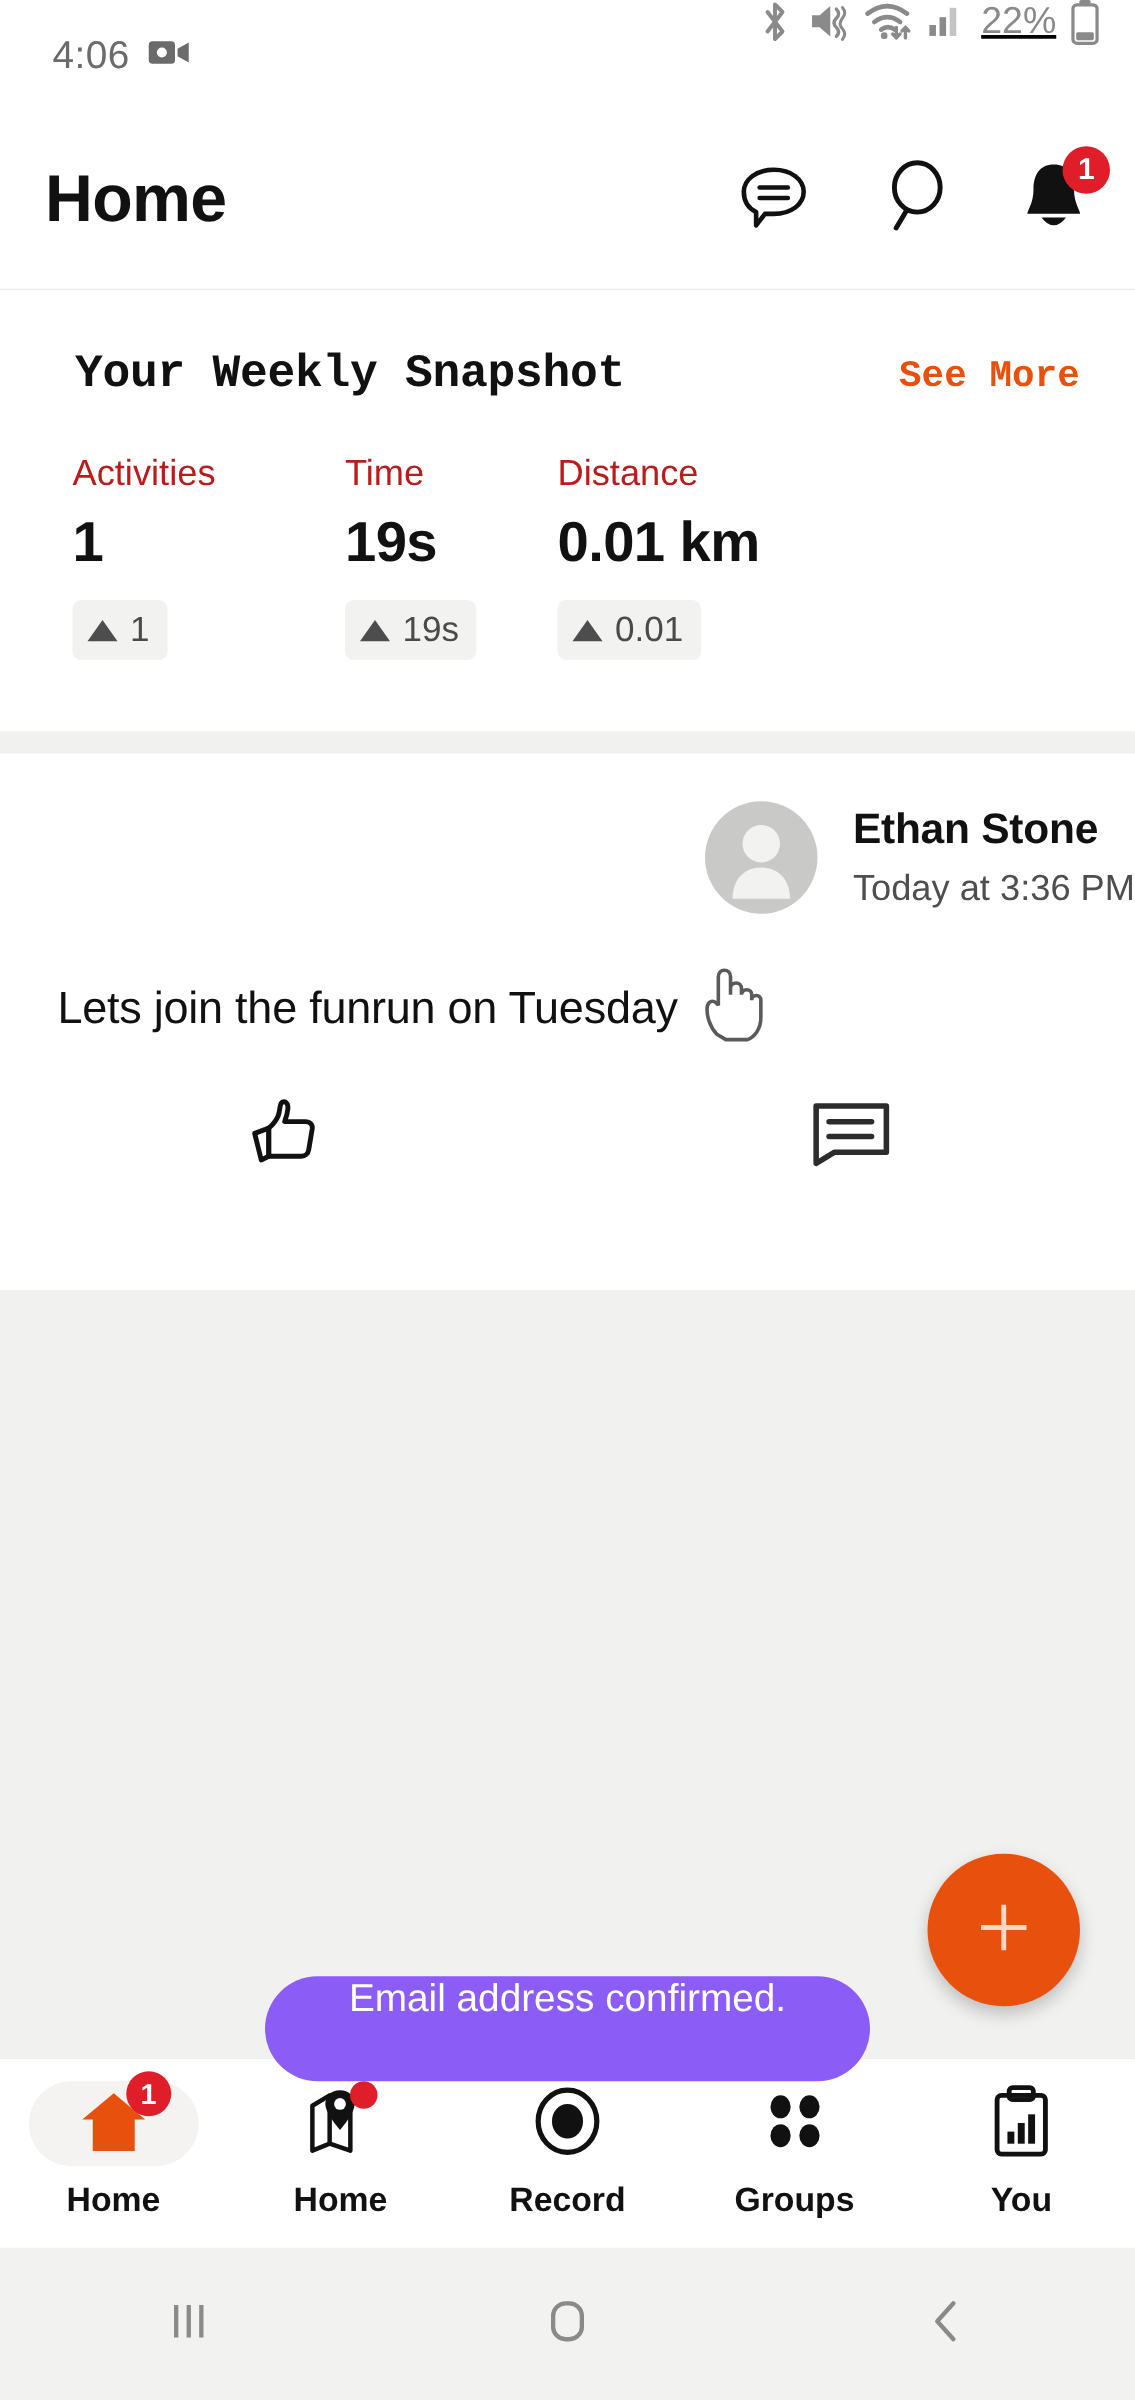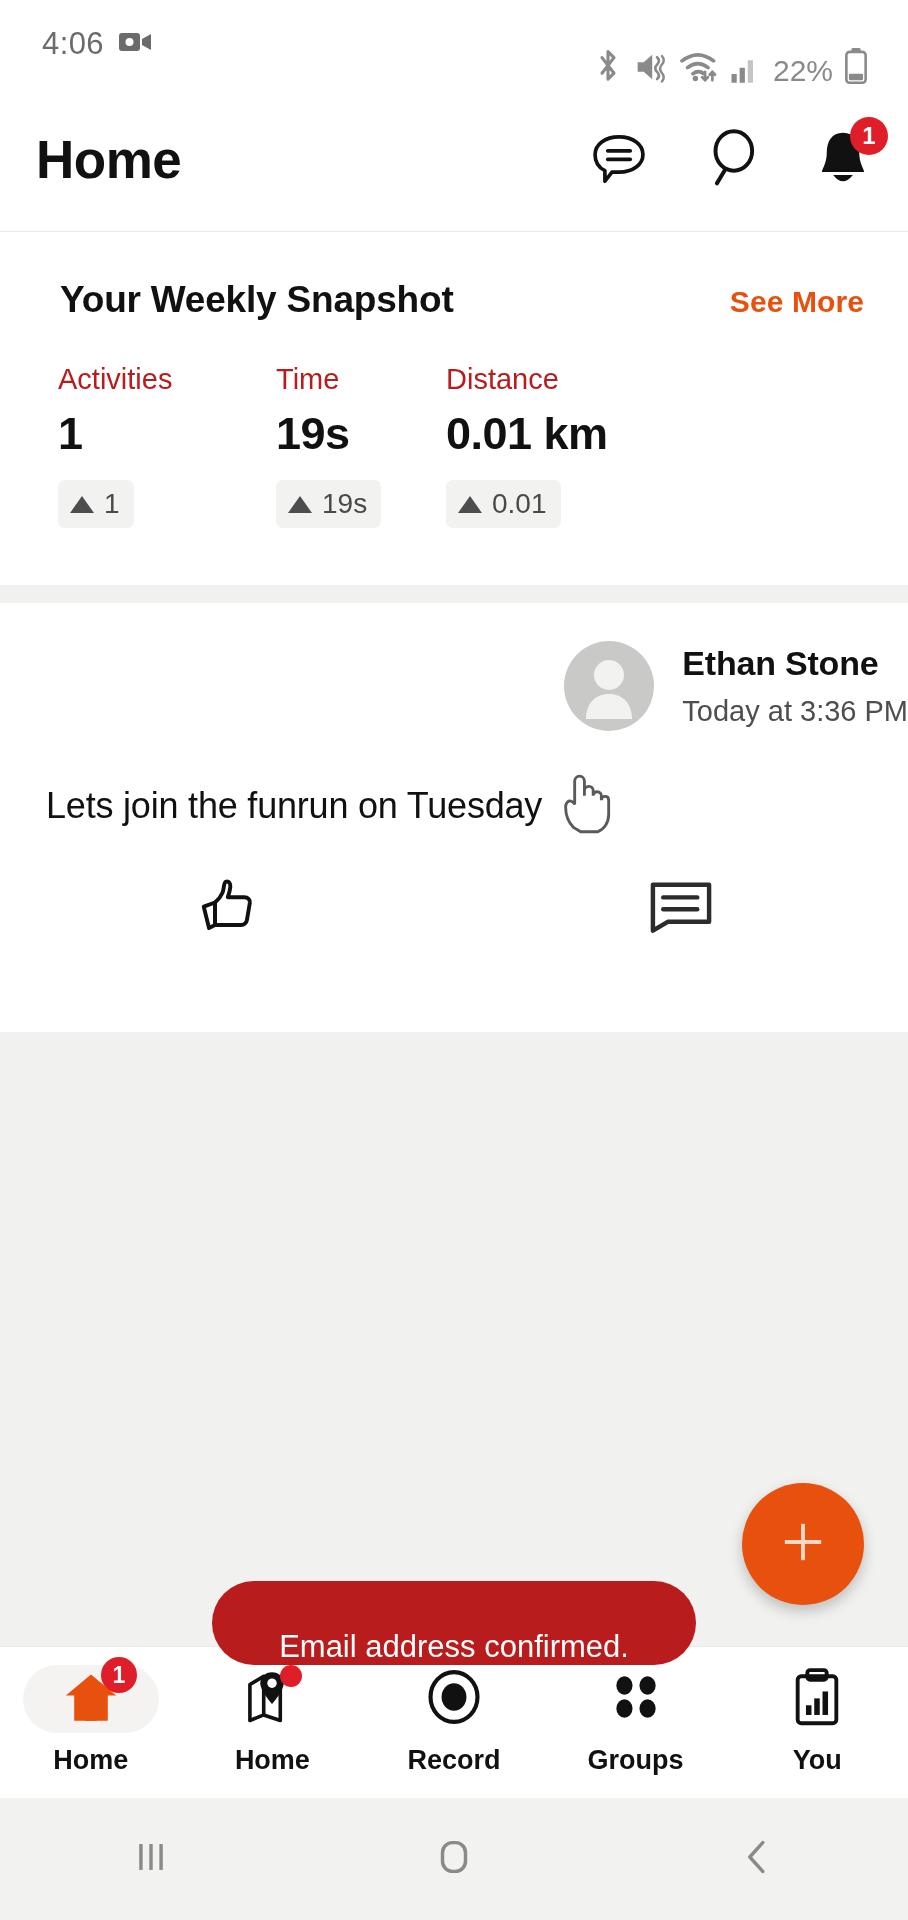--- a/index.html
+++ b/index.html
@@ -12,22 +12,22 @@
   #screen { position: relative; width: 908px; height: 1920px; background: #ffffff; }
 
   
   .statusbar {
     position: absolute; top: 0; left: 0; width: 908px; height: 88px;
     display: flex; align-items: center; background: #fff;
   }
   .sb-left { display: flex; align-items: center; gap: 14px; margin-left: 42px; }
   .sb-time { font-size: 31px; color: #6b6b6b; letter-spacing: .4px; }
   .sb-right {
-    position: absolute; right: 40px; top: 0; height: 88px;
-    display: flex; align-items: flex-end; gap: 11px;
+    position: absolute; right: 28px; top: 0; height: 88px;
+    display: flex; align-items: flex-start; gap: 11px; text-decoration: underline;
   }
   .sb-batt-text { font-size: 30px; color: #8a8a8a; margin-left: 4px; }
 
   
   .appbar {
     position: absolute; top: 88px; left: 0; width: 908px; height: 144px;
     background: #fff; border-bottom: 1px solid #e9e9e7;
     display: flex; align-items: center;
   }
   .appbar-title {
@@ -44,20 +44,21 @@
     font-size: 24px; font-weight: 700; display: flex; align-items: center; justify-content: center;
     min-width: 38px; height: 38px; padding: 0 6px;
   }
   .ab-badge { top: -12px; right: -14px; }
 
   
   .snapshot { position: absolute; top: 233px; left: 0; width: 908px; background: #fff; padding: 0 0 54px 0; }
   .snap-head {
     display: flex; align-items: baseline; justify-content: space-between;
     padding: 46px 44px 0 60px;
+    font-family: Liberation Mono, monospace;
   }
   .snap-title { font-size: 37px; font-weight: 700; color: #111; letter-spacing: -0.2px; }
   .snap-more { font-size: 30px; font-weight: 700; letter-spacing: .1px; }
 
   .stats { display: flex; margin-top: 42px; padding-left: 58px; }
   .stat { margin-right: 0; }
   .stat:nth-child(1) { width: 218px; }
   .stat:nth-child(2) { width: 170px; }
   .stat-label { font-size: 29px; color: #b91c1c; }
   .stat-value { font-size: 45px; font-weight: 700; color: #111; margin-top: 12px; letter-spacing: -0.5px; }
@@ -94,22 +95,22 @@
   
   .fab {
     position: absolute; right: 44px; top: 1483px; width: 122px; height: 122px;
     border-radius: 50%; display: flex; align-items: center; justify-content: center;
     box-shadow: 0 6px 14px rgba(0,0,0,.22);
   }
 
   
   .toast {
     position: absolute; left: 212px; top: 1581px; width: 484px; height: 84px;
-    background: #b91c1c; border-radius: 44px;
-    display: flex; align-items: flex-end; justify-content: center;
+    background: #8b5cf6; border-radius: 44px;
+    display: flex; align-items: flex-start; justify-content: center;
     color: #fff; font-size: 31px; z-index: 40;
   }
 
   
   .bottomnav {
     position: absolute; top: 1646px; left: 0; width: 908px; height: 152px;
     background: #fff; border-top: 1px solid #e9e9e7;
     display: flex; align-items: flex-start; z-index: 20;
   }
   .nav-item {

